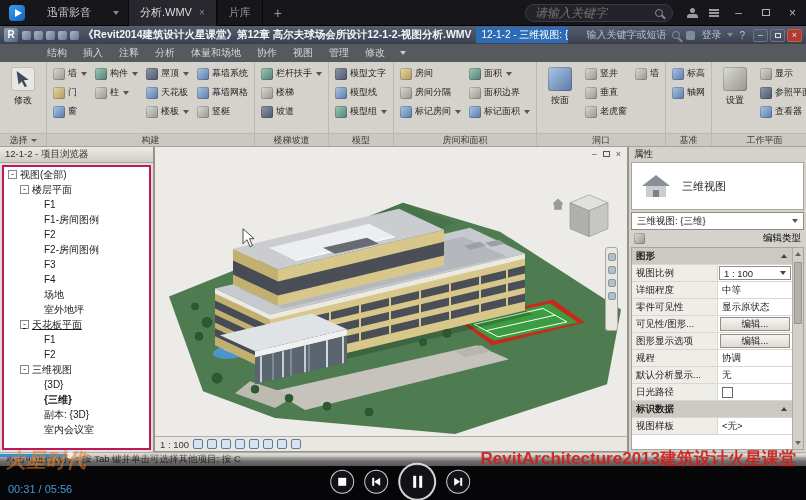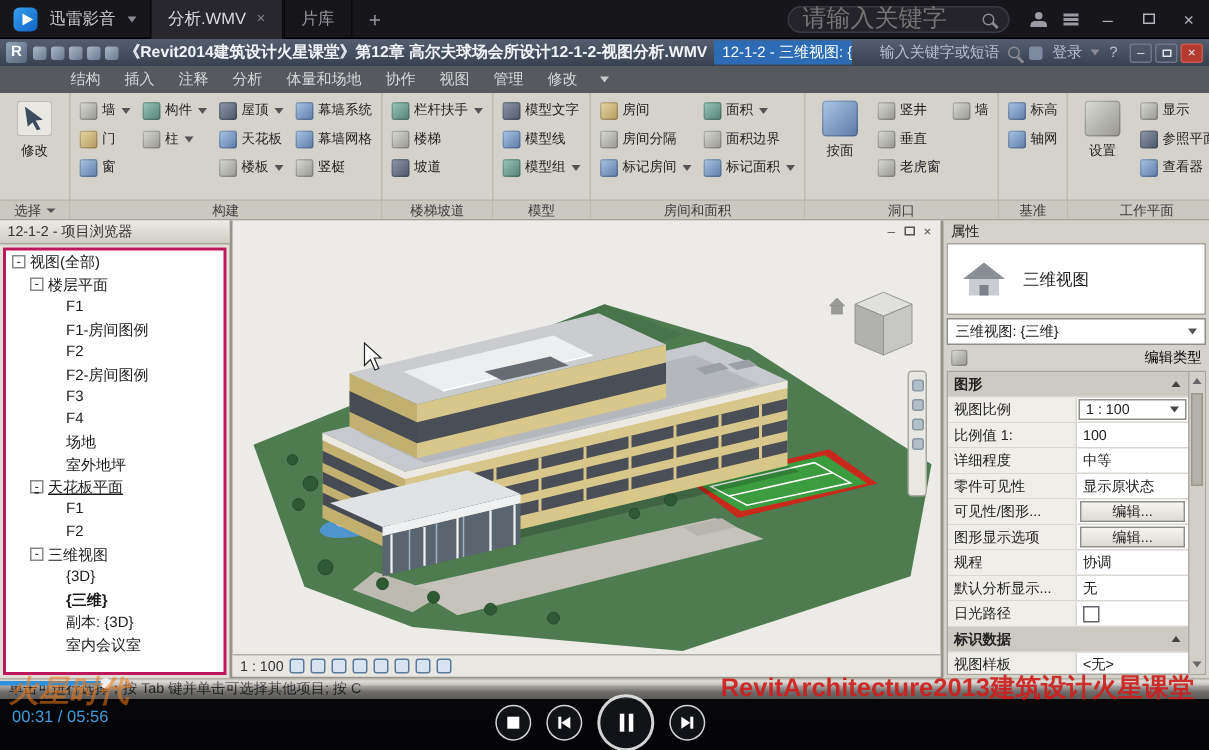--- a/index.html
+++ b/index.html
@@ -3,35 +3,35 @@
 <meta charset="utf-8">
 <style>
   * { margin:0; padding:0; box-sizing:border-box; }
   html,body { width:806px; height:500px; overflow:hidden; background:#000;
     font-family:"Liberation Sans","DejaVu Sans",sans-serif; }
   .player { position:relative; width:806px; height:500px; background:#0b0b0e; }
 
   
   .pbar { height:26px; background:#17171b; display:flex; align-items:center; color:#c8c8cc;
     font-size:11px; border-bottom:1px solid #000; }
-  .logo { display:flex; align-items:center; gap:8px; padding:0 9px; }
+  .logo { display:flex; align-items:center; gap:22px; padding:0 9px; }
   .logo-ic { width:16px; height:16px; border-radius:4px; background:linear-gradient(135deg,#35a0f0,#1262c4); position:relative; }
   .logo-ic::after { content:""; position:absolute; left:6px; top:4px; border-left:7px solid #fff;
     border-top:4px solid transparent; border-bottom:4px solid transparent; }
   .caret { width:0; height:0; border-left:3px solid transparent; border-right:3px solid transparent; border-top:4px solid #8a8a92; }
   .ptab { height:26px; display:flex; align-items:center; gap:7px; padding:0 11px; background:#27272d;
     border-left:1px solid #0a0a0c; border-right:1px solid #0a0a0c; color:#dcdce0; }
   .ptab.inactive { background:transparent; color:#96969e; }
   .ptab .x { color:#84848c; font-size:10px; }
   .plus { padding:0 11px; font-size:14px; color:#96969e; }
   .pspace { flex:1; }
   .psearch { width:148px; height:18px; background:#232329; border:1px solid #3a3a44; border-radius:9px;
     display:flex; align-items:center; gap:6px; padding:0 9px; margin-right:8px; }
-  .psearch input { flex:1; background:transparent; border:0; outline:none; color:#b8b8c0; font-size:16px; min-width:0;
-    font-family:"Liberation Sans","DejaVu Sans",sans-serif; }
+  .psearch input { flex:1; background:transparent; border:0; outline:none; color:#b8b8c0; font-size:12px; min-width:0;
+    font-family:"Liberation Sans","DejaVu Sans",sans-serif;font-style:italic; }
   .mag { width:8px; height:8px; border:1.5px solid #8a8a92; border-radius:50%; position:relative; flex:none; }
   .mag::after { content:""; position:absolute; width:5px; height:1.5px; background:#8a8a92;
     transform:rotate(45deg); right:-4px; bottom:-2px; }
   .picon { width:22px; height:26px; display:flex; align-items:center; justify-content:center; color:#9a9aa2; }
   .user-ic { width:10px; height:10px; position:relative; }
   .user-ic::before { content:""; position:absolute; left:3px; top:0; width:5px; height:5px; border-radius:50%; background:#9a9aa2; }
   .user-ic::after { content:""; position:absolute; left:0; bottom:0; width:11px; height:4px; border-radius:3px 3px 0 0; background:#9a9aa2; }
   .menu-ic { width:10px; height:2px; background:#9a9aa2; box-shadow:0 3px 0 #9a9aa2, 0 6px 0 #9a9aa2; margin-top:-6px; }
   .wbtn { width:27px; height:26px; display:flex; align-items:center; justify-content:center; color:#b4b4bc; font-size:12px; }
   .boxic { width:8px; height:7px; border:1px solid #b4b4bc; display:inline-block; }
@@ -170,21 +170,21 @@
     background:rgba(24,27,33,.62); border:1px solid rgba(255,255,255,.82); }
   .cbtn.small { width:24px; height:24px; }
   .cbtn.big { width:38px; height:38px; border-width:2px; }
   .ic-stop { width:8px; height:8px; background:#fff; }
   .ic-pause { width:9px; height:12px; border-left:3px solid #fff; border-right:3px solid #fff; }
   .ic-prev, .ic-next { display:flex; align-items:center; }
   .ic-prev::before { content:""; width:2px; height:8px; background:#fff; }
   .ic-prev::after { content:""; border-right:6px solid #fff; border-top:4px solid transparent; border-bottom:4px solid transparent; }
   .ic-next::before { content:""; border-left:6px solid #fff; border-top:4px solid transparent; border-bottom:4px solid transparent; }
   .ic-next::after { content:""; width:2px; height:8px; background:#fff; }
-  .time { position:absolute; left:8px; bottom:16px; font-size:11px; color:#3f9bd8; }
+  .time { position:absolute; left:8px; bottom:5px; font-size:11px; color:#3f9bd8; }
 </style>
 </head>
 <body>
 
 <div class="player">
 
   <div class="pbar">
     <div class="logo">
       <span class="logo-ic"></span>
       <span>迅雷影音</span>
@@ -756,24 +756,20 @@
               <div class="prow kind-section">
                 <span class="lab">图形</span>
 
               </div>
 
               <div class="prow kind-dropdown">
                 <span class="lab">视图比例</span>
                 <span class="val">1 : 100</span>
               </div>
 
-              <div class="prow kind-text">
-                <span class="lab">比例值 1:</span>
-                <span class="val">100</span>
-              </div>
 
               <div class="prow kind-text">
                 <span class="lab">详细程度</span>
                 <span class="val">中等</span>
               </div>
 
               <div class="prow kind-text">
                 <span class="lab">零件可见性</span>
                 <span class="val">显示原状态</span>
               </div>

